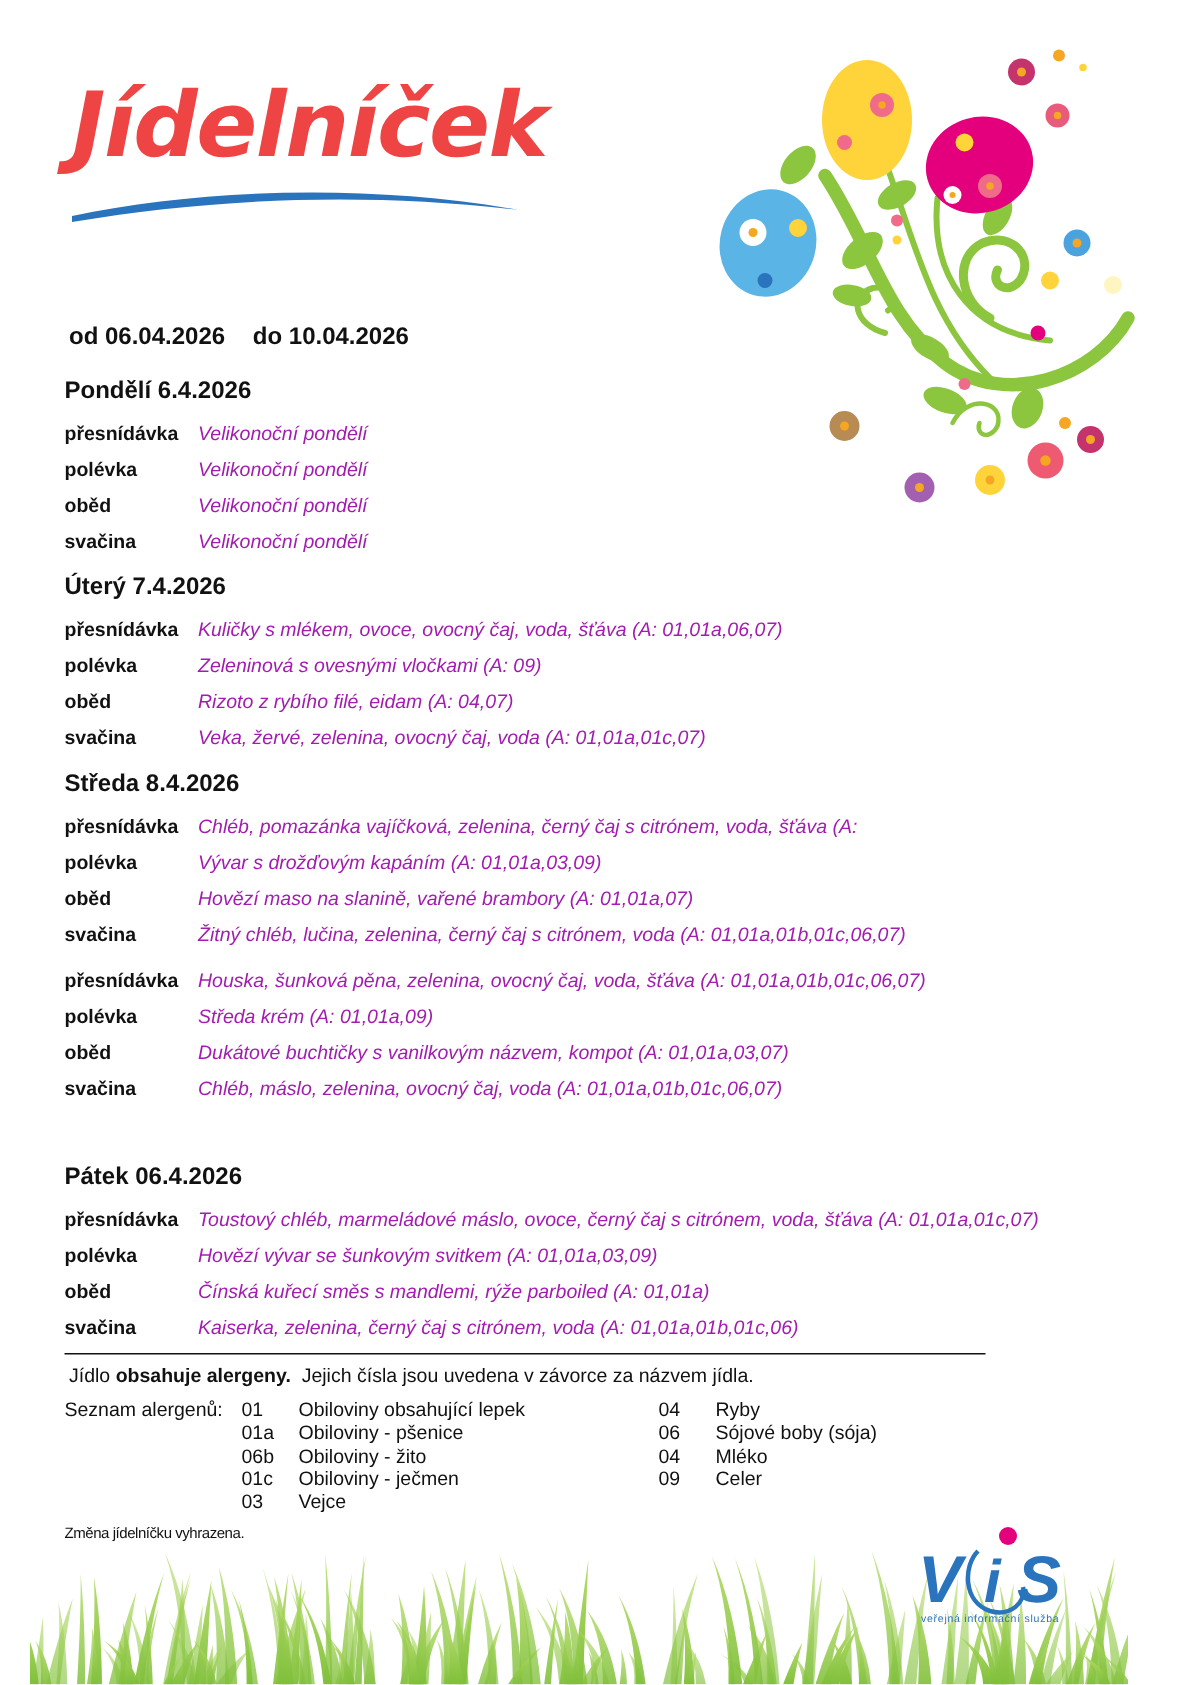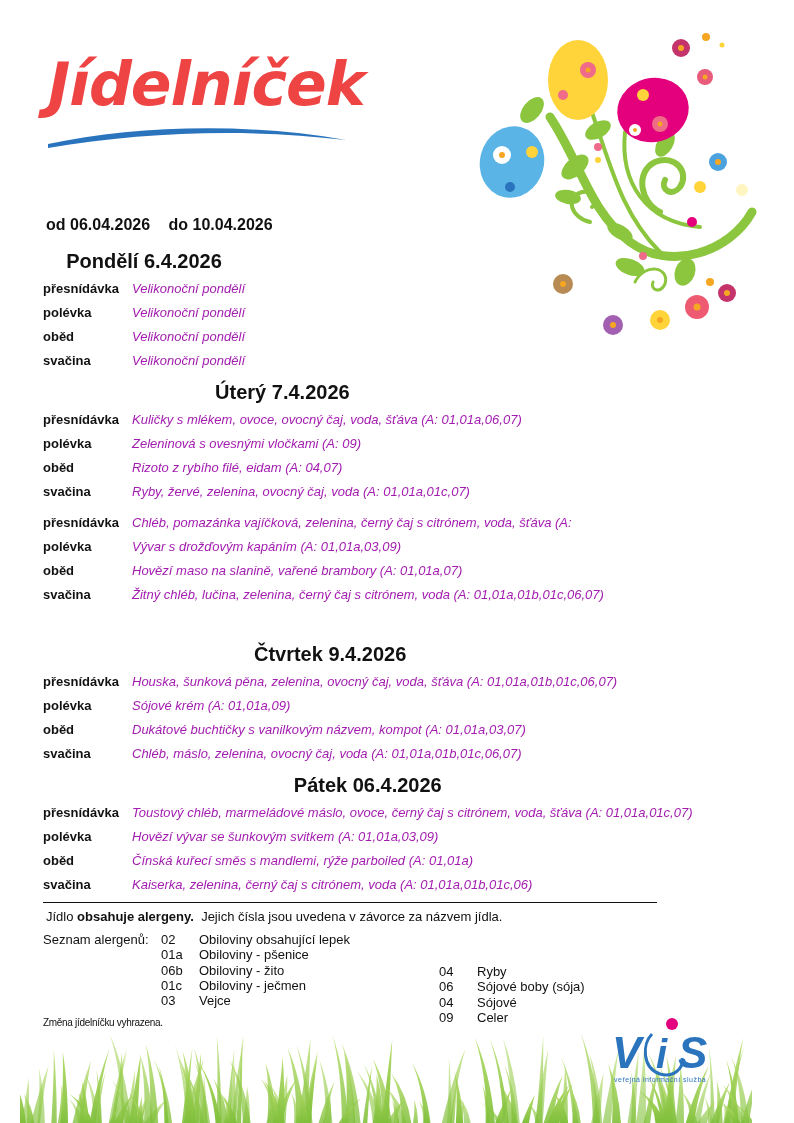--- a/index.html
+++ b/index.html
@@ -8,35 +8,35 @@
   .logo { position: absolute; left: 44px; top: 44px; width: 310px; height: 110px; }
   .logo-text { position: absolute; left: 4px; top: 0; font-family: "DejaVu Sans", sans-serif; font-style: italic; font-weight: bold; font-size: 60px; color: #ef4444; letter-spacing: -1px; line-height: 80px; }
   .logo-swoosh { position: absolute; left: 0; top: 78px; }
 
   .deco { position: absolute; left: 470px; top: 22px; width: 300px; height: 330px; }
 
   .period { position: absolute; left: 46px; top: 216px; font-size: 16px; font-weight: bold; }
   .period span { margin-right: 14px; }
 
   .day { position: absolute; left: 43px; }
-  .day-title { font-size: 20px; font-weight: bold; height: 24px; line-height: 24px; margin-bottom: 4px; text-align: center; }
+  .day-title { font-size: 16px; font-weight: bold; height: 24px; line-height: 24px; margin-bottom: 4px; }
   .meal-row { height: 24px; line-height: 24px; font-size: 13px; display: flex; white-space: nowrap; }
   .meal-label { width: 89px; font-weight: bold; }
   .meal-text { font-style: italic; color: #a21caf; }
 
   .divider { position: absolute; left: 43px; top: 902px; width: 614px; height: 1px; background: #111; }
 
   .allergen-note { position: absolute; left: 46px; top: 909px; font-size: 13px; }
   .allergen-note b { font-weight: bold; }
 
   .allergen-list { position: absolute; left: 43px; top: 932px; font-size: 13px; line-height: 15.3px; }
   .allergen-head { position: absolute; left: 0; top: 0; width: 120px; }
   .allergen-col { position: absolute; top: 0; }
   .allergen-col.c1 { left: 118px; width: 280px; }
-  .allergen-col.c2 { left: 396px; width: 220px; margin-top: 32px; }
+  .allergen-col.c2 { left: 396px; width: 220px; }
   .allergen-item { display: flex; white-space: nowrap; }
   .allergen-code { width: 38px; }
 
   .footnote { position: absolute; left: 43px; top: 1017px; font-size: 10px; letter-spacing: -0.3px; }
 
   .grass { position: absolute; left: 20px; top: 1030px; width: 732px; height: 93px; }
 
   .vis-logo { position: absolute; left: 612px; top: 1016px; width: 110px; height: 72px; }
   .vis-tag { position: absolute; left: 614px; top: 1076px; font-size: 7px; color: #2a74bd; letter-spacing: 0.5px; }
 </style>
@@ -183,52 +183,52 @@
   <div class="meal-row">
       <span class="meal-label">polévka</span>
       <span class="meal-text">Zeleninová s ovesnými vločkami  (A: 09)</span>
     </div>
   <div class="meal-row">
       <span class="meal-label">oběd</span>
       <span class="meal-text">Rizoto z rybího filé, eidam  (A: 04,07)</span>
     </div>
   <div class="meal-row">
       <span class="meal-label">svačina</span>
-      <span class="meal-text">Ryby, žervé, zelenina, ovocný čaj, voda  (A: 01,01a,01c,07)</span>
+      <span class="meal-text">Veka, žervé, zelenina, ovocný čaj, voda  (A: 01,01a,01c,07)</span>
     </div>
 </div>
 
 <div class="day" style="top:511px;">
+  <div class="day-title">Středa 8.4.2026</div>
   <div class="meal-row">
       <span class="meal-label">přesnídávka</span>
       <span class="meal-text">Chléb, pomazánka vajíčková, zelenina, černý čaj s citrónem, voda, šťáva  (A:</span>
     </div>
   <div class="meal-row">
       <span class="meal-label">polévka</span>
       <span class="meal-text">Vývar s drožďovým kapáním  (A: 01,01a,03,09)</span>
     </div>
   <div class="meal-row">
       <span class="meal-label">oběd</span>
       <span class="meal-text">Hovězí maso na slanině, vařené brambory  (A: 01,01a,07)</span>
     </div>
   <div class="meal-row">
       <span class="meal-label">svačina</span>
       <span class="meal-text">Žitný chléb, lučina, zelenina, černý čaj s citrónem, voda  (A: 01,01a,01b,01c,06,07)</span>
     </div>
 </div>
 
 <div class="day" style="top:642px;">
-  <div class="day-title">Čtvrtek 9.4.2026</div>
   <div class="meal-row">
       <span class="meal-label">přesnídávka</span>
       <span class="meal-text">Houska, šunková pěna, zelenina, ovocný čaj, voda, šťáva  (A: 01,01a,01b,01c,06,07)</span>
     </div>
   <div class="meal-row">
       <span class="meal-label">polévka</span>
-      <span class="meal-text">Sójové krém  (A: 01,01a,09)</span>
+      <span class="meal-text">Středa krém  (A: 01,01a,09)</span>
     </div>
   <div class="meal-row">
       <span class="meal-label">oběd</span>
       <span class="meal-text">Dukátové buchtičky s vanilkovým názvem, kompot  (A: 01,01a,03,07)</span>
     </div>
   <div class="meal-row">
       <span class="meal-label">svačina</span>
       <span class="meal-text">Chléb, máslo, zelenina, ovocný čaj, voda  (A: 01,01a,01b,01c,06,07)</span>
     </div>
 </div>
@@ -258,21 +258,21 @@
 <div class="allergen-note">
   <span>Jídlo</span>
   <b>obsahuje alergeny.</b>&nbsp;
   <span>Jejich čísla jsou uvedena v závorce za názvem jídla.</span>
 </div>
 
 <div class="allergen-list">
   <div class="allergen-head">Seznam alergenů:</div>
   <div class="allergen-col c1">
     <div class="allergen-item">
-        <span class="allergen-code">02</span>
+        <span class="allergen-code">01</span>
         <span>Obiloviny obsahující lepek</span>
       </div>
     <div class="allergen-item">
         <span class="allergen-code">01a</span>
         <span>Obiloviny - pšenice</span>
       </div>
     <div class="allergen-item">
         <span class="allergen-code">06b</span>
         <span>Obiloviny - žito</span>
       </div>
@@ -289,21 +289,21 @@
     <div class="allergen-item">
         <span class="allergen-code">04</span>
         <span>Ryby</span>
       </div>
     <div class="allergen-item">
         <span class="allergen-code">06</span>
         <span>Sójové boby (sója)</span>
       </div>
     <div class="allergen-item">
         <span class="allergen-code">04</span>
-        <span>Sójové</span>
+        <span>Mléko</span>
       </div>
     <div class="allergen-item">
         <span class="allergen-code">09</span>
         <span>Celer</span>
       </div>
   </div>
 </div>
 
 <div class="footnote">Změna jídelníčku vyhrazena.</div>
 

